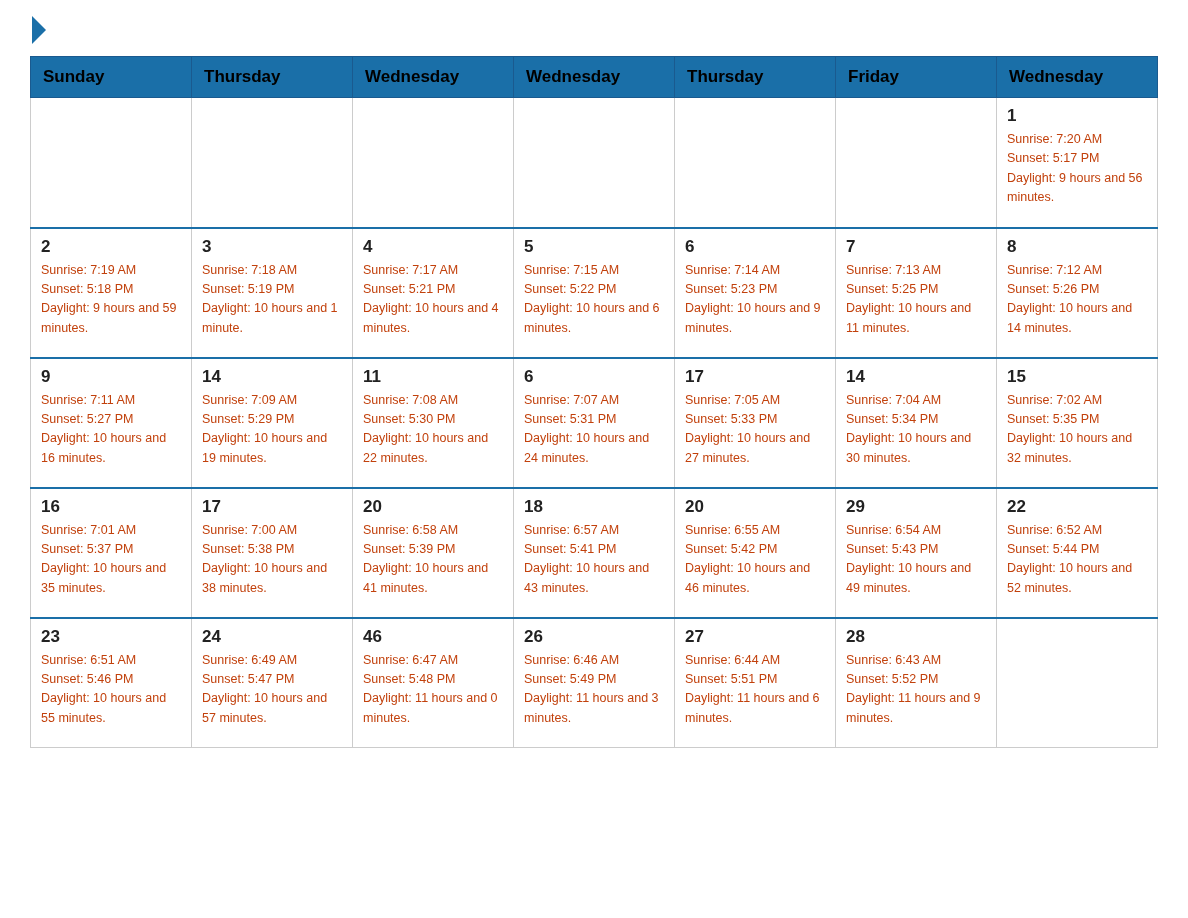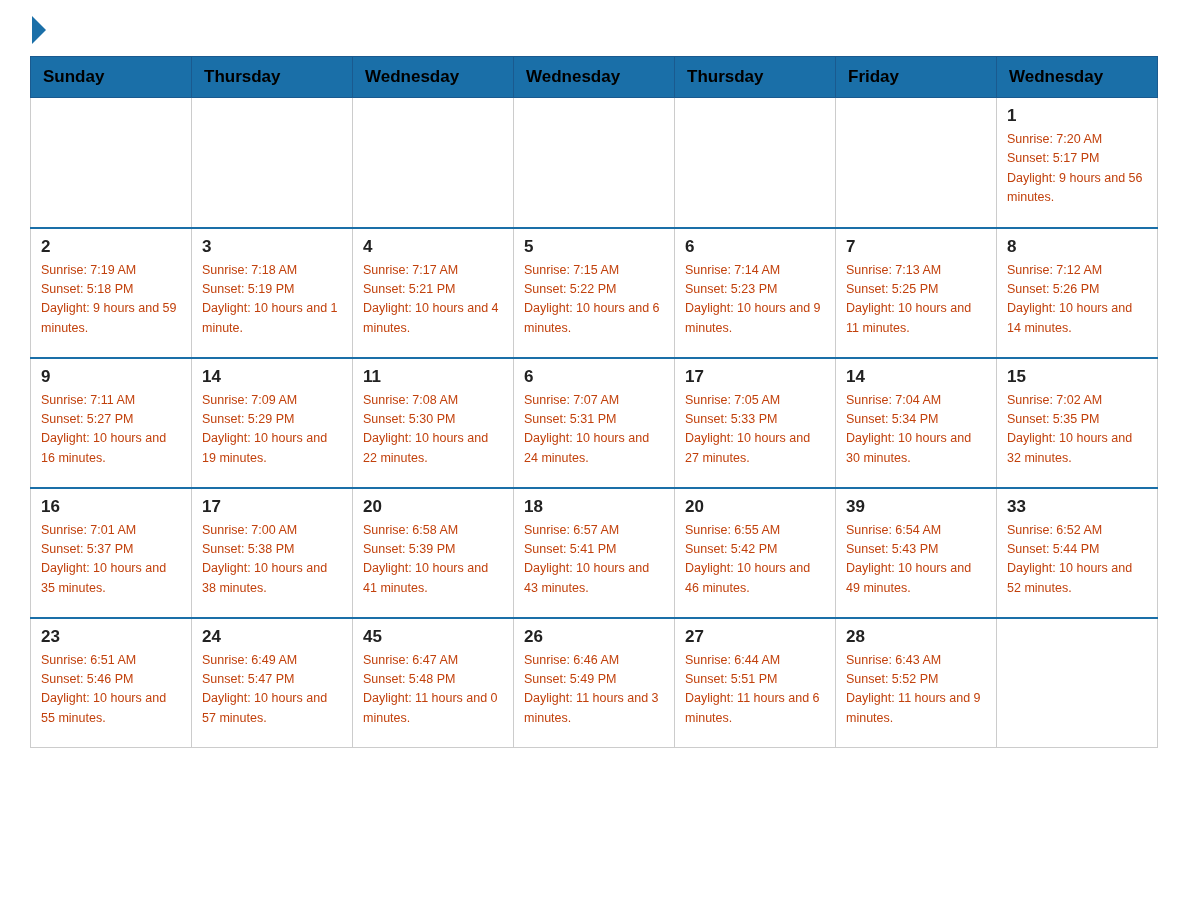--- a/index.html
+++ b/index.html
@@ -221,39 +221,39 @@
         </td>
         <td>
           <span class="day-number">18</span>
           <div class="day-info">Sunrise: 6:57 AM<br>Sunset: 5:41 PM<br>Daylight: 10 hours and 43 minutes.</div>
         </td>
         <td>
           <span class="day-number">20</span>
           <div class="day-info">Sunrise: 6:55 AM<br>Sunset: 5:42 PM<br>Daylight: 10 hours and 46 minutes.</div>
         </td>
         <td>
-          <span class="day-number">39</span>
+          <span class="day-number">29</span>
           <div class="day-info">Sunrise: 6:54 AM<br>Sunset: 5:43 PM<br>Daylight: 10 hours and 49 minutes.</div>
         </td>
         <td>
-          <span class="day-number">33</span>
+          <span class="day-number">22</span>
           <div class="day-info">Sunrise: 6:52 AM<br>Sunset: 5:44 PM<br>Daylight: 10 hours and 52 minutes.</div>
         </td>
       </tr>
       <tr>
         <td>
           <span class="day-number">23</span>
           <div class="day-info">Sunrise: 6:51 AM<br>Sunset: 5:46 PM<br>Daylight: 10 hours and 55 minutes.</div>
         </td>
         <td>
           <span class="day-number">24</span>
           <div class="day-info">Sunrise: 6:49 AM<br>Sunset: 5:47 PM<br>Daylight: 10 hours and 57 minutes.</div>
         </td>
         <td>
-          <span class="day-number">45</span>
+          <span class="day-number">46</span>
           <div class="day-info">Sunrise: 6:47 AM<br>Sunset: 5:48 PM<br>Daylight: 11 hours and 0 minutes.</div>
         </td>
         <td>
           <span class="day-number">26</span>
           <div class="day-info">Sunrise: 6:46 AM<br>Sunset: 5:49 PM<br>Daylight: 11 hours and 3 minutes.</div>
         </td>
         <td>
           <span class="day-number">27</span>
           <div class="day-info">Sunrise: 6:44 AM<br>Sunset: 5:51 PM<br>Daylight: 11 hours and 6 minutes.</div>
         </td>

